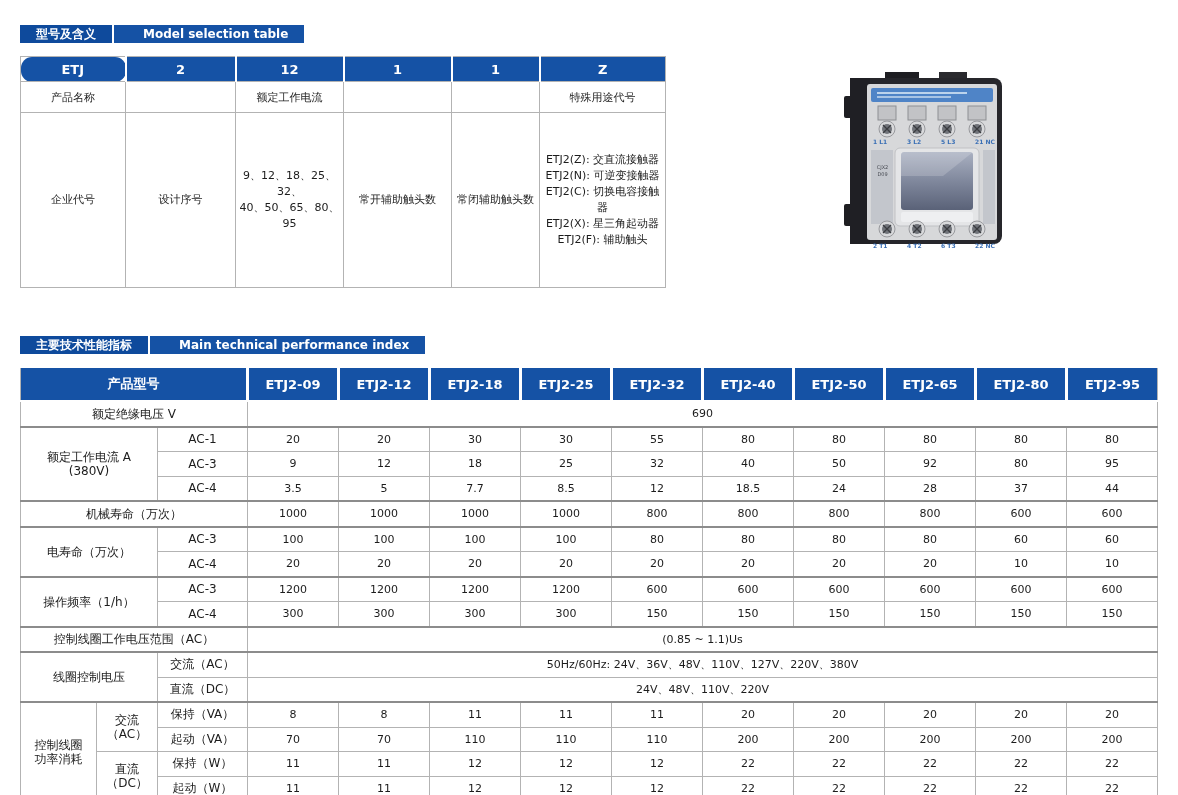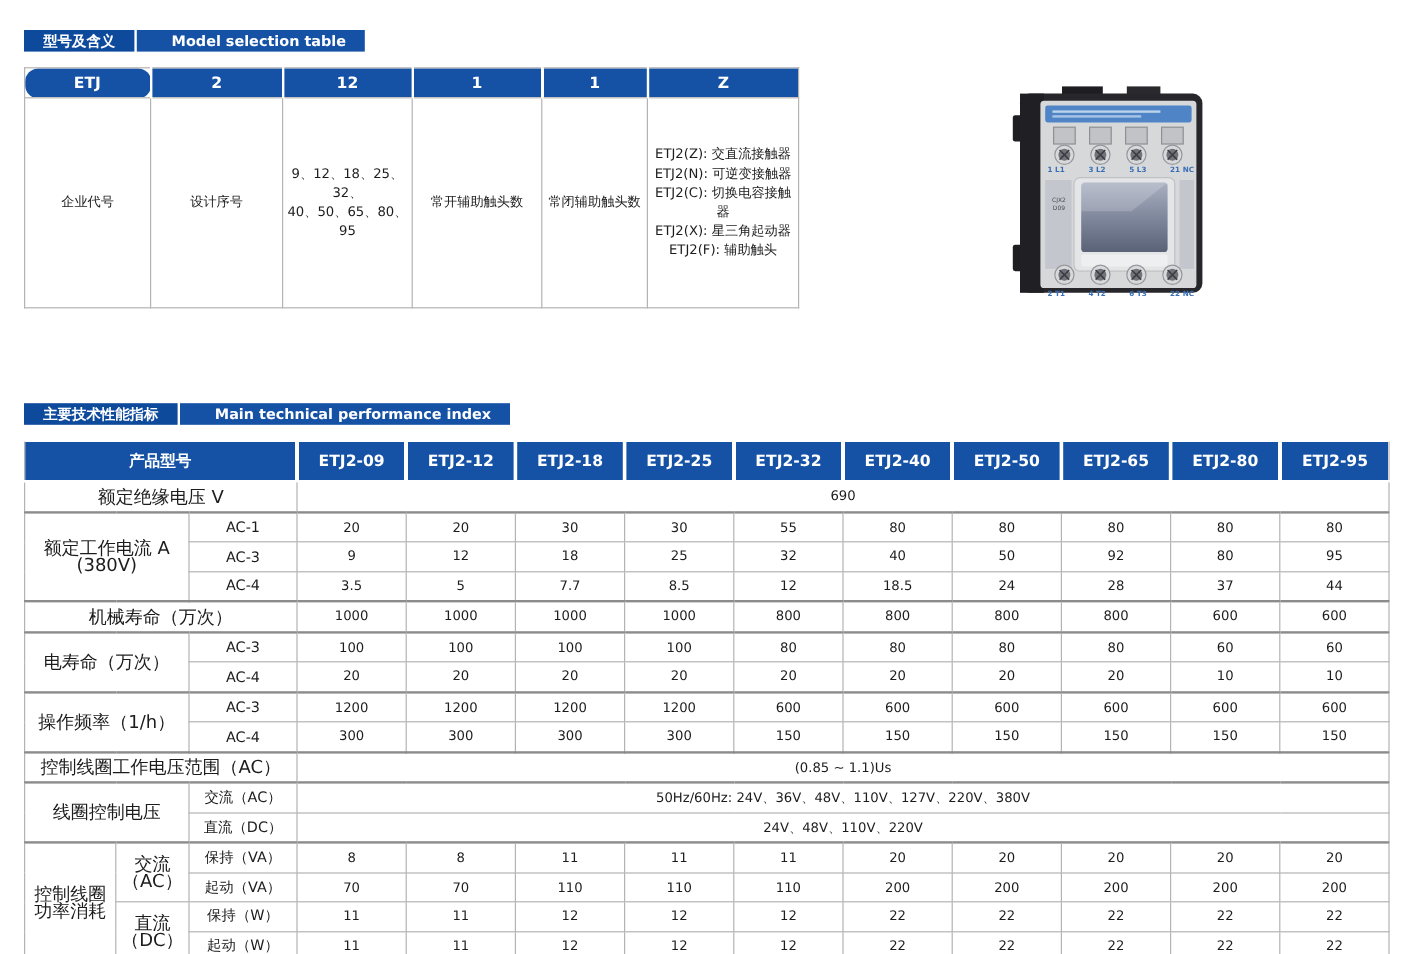--- a/index.html
+++ b/index.html
@@ -54,21 +54,21 @@
     border-left:1px solid #b3b3b3; border-right:1px solid #b3b3b3;
     border-bottom:2px solid #8c8c8c;
   }
   .perf-table td { border:1px solid #b3b3b3; font-size:11px; height:21.5px; }
   .pt-head td {
     background:#1552A5; color:#fff; font-weight:bold; font-size:13px;
     height:30px; border:none; border-left:3px solid #fff; border-bottom:2px solid #fff;
   }
   .pt-head td:first-child { border-left:none; }
   .perf-table tr.g td { border-top:2px solid #8c8c8c; }
-  .perf-table .lb { font-size:15px; line-height:14px;border-radius:12px; }
+  .perf-table .lb { font-size:12px; line-height:14px;border-radius:12px; }
   .perf-table .sb { font-size:12px; }
   .perf-table .sp { font-size:11px; }
 </style>
 </head>
 <body>
 
 <div class="page">
 
   <div class="badges" style="top:25px;justify-content:flex-end;">
     <div class="badge badge-dark">型号及含义</div>
@@ -85,20 +85,28 @@
         <col style="width:126px">
     </colgroup>
     <tbody>
       <tr class="mt-head">
         <td>ETJ</td>
           <td>2</td>
           <td>12</td>
           <td>1</td>
           <td>1</td>
           <td>Z</td>
+      </tr>
+      <tr class="mt-cat">
+        <td>产品名称</td>
+        <td></td>
+        <td>额定工作电流</td>
+        <td></td>
+        <td></td>
+        <td>特殊用途代号</td>
       </tr>
       <tr class="mt-detail">
         <td>企业代号</td>
         <td>设计序号</td>
         <td class="preline">9、12、18、25、32、
 40、50、65、80、95</td>
         <td>常开辅助触头数</td>
         <td>常闭辅助触头数</td>
         <td class="preline">ETJ2(Z): 交直流接触器
 ETJ2(N): 可逆变接触器

